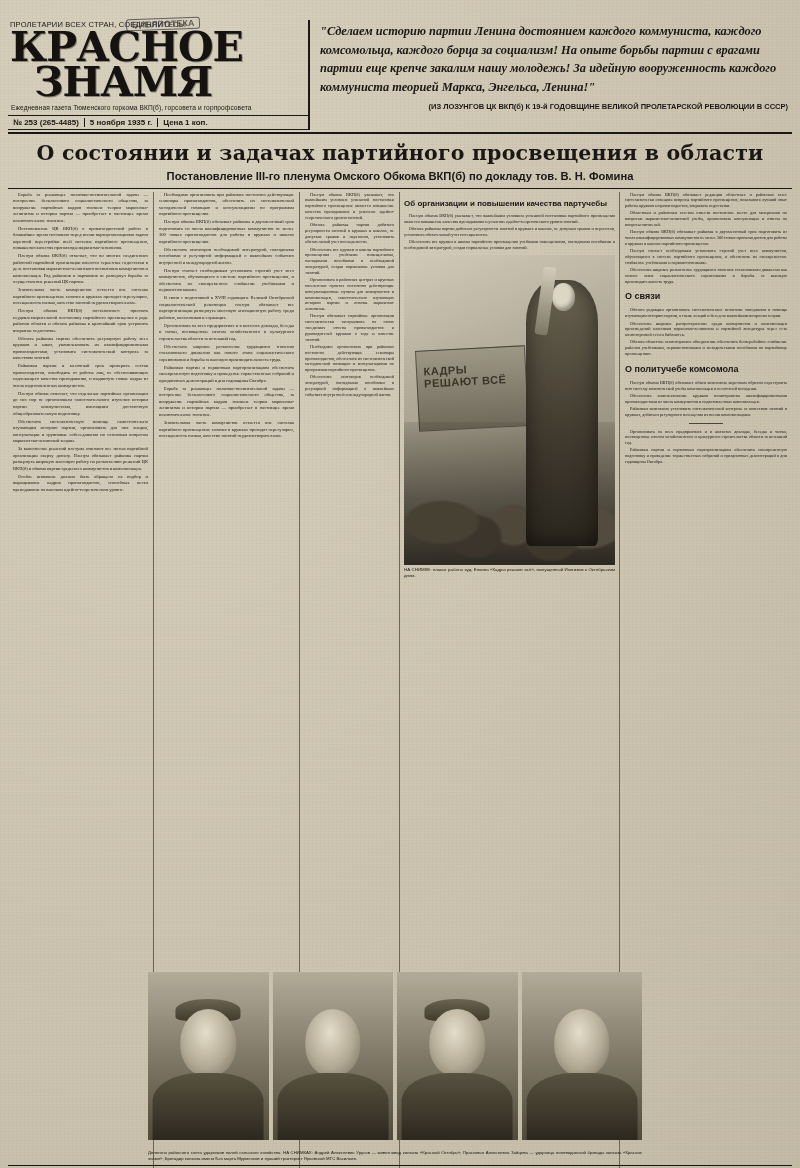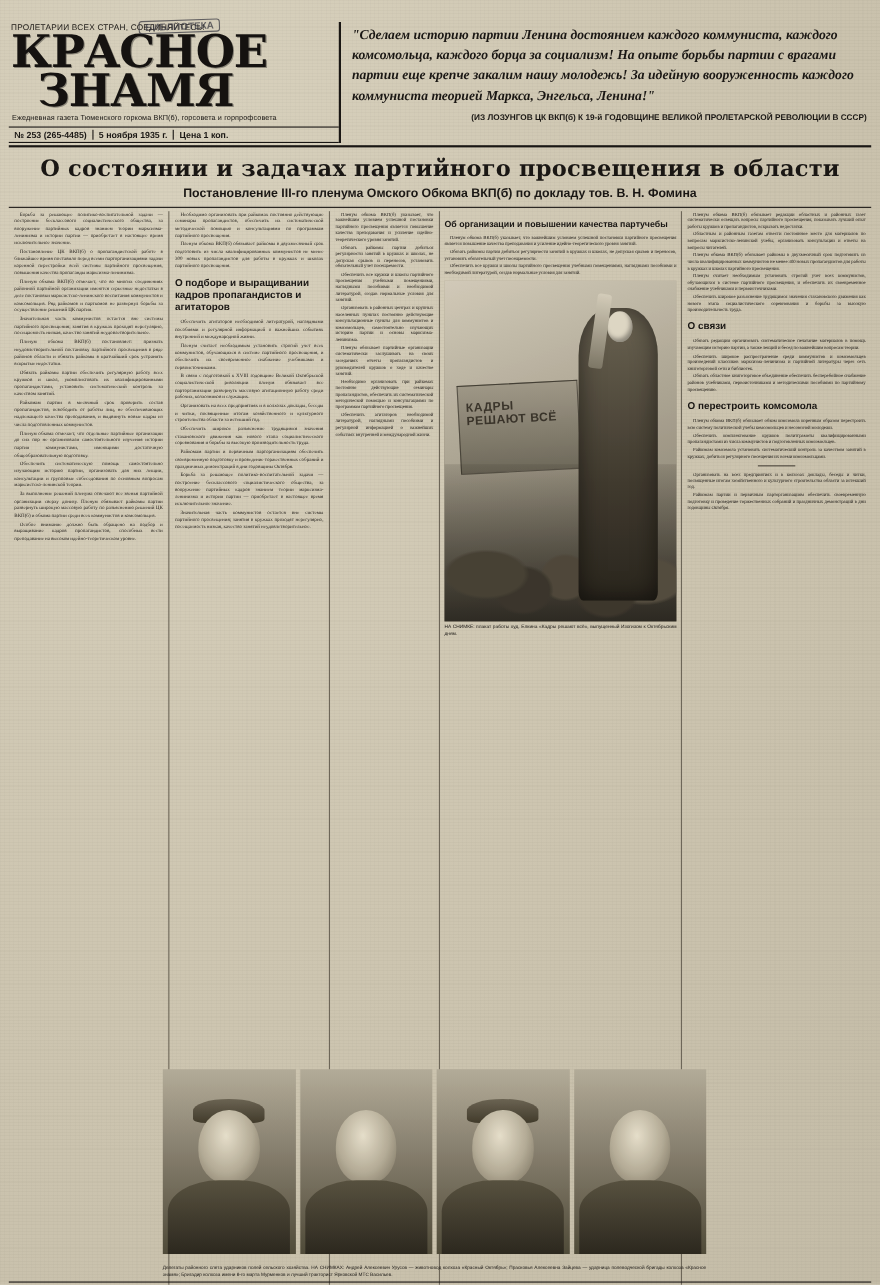--- a/index.html
+++ b/index.html
@@ -346,21 +346,20 @@
         <p>За выполнение решений пленума отвечают все звенья партийной организации сверху донизу. Пленум обязывает райкомы партии развернуть широкую массовую работу по разъяснению решений ЦК ВКП(б) и обкома партии среди всех коммунистов и комсомольцев.</p>
         <p>Особое внимание должно быть обращено на подбор и выращивание кадров пропагандистов, способных вести преподавание на высоком идейно-теоретическом уровне.</p>
       </div>
     </div>
 
     <div class="col c2">
       <div class="body-text">
         <p>Необходимо организовать при райкомах постоянно действующие семинары пропагандистов, обеспечить их систематической методической помощью и консультациями по программам партийного просвещения.</p>
         <p>Пленум обкома ВКП(б) обязывает райкомы в двухмесячный срок подготовить из числа квалифицированных коммунистов не менее 300 новых пропагандистов для работы в кружках и школах партийного просвещения.</p>
       </div>
-      <div class="sec-title">О подборе и выращивании кадров пропагандистов и агитаторов</div>
       <div class="body-text">
         <p>Обеспечить агитаторов необходимой литературой, наглядными пособиями и регулярной информацией о важнейших событиях внутренней и международной жизни.</p>
         <p>Пленум считает необходимым установить строгий учет всех коммунистов, обучающихся в системе партийного просвещения, и обеспечить их своевременное снабжение учебниками и первоисточниками.</p>
         <p>В связи с подготовкой к XVIII годовщине Великой Октябрьской социалистической революции пленум обязывает все парторганизации развернуть массовую агитационную работу среди рабочих, колхозников и служащих.</p>
         <p>Организовать на всех предприятиях и в колхозах доклады, беседы и читки, посвященные итогам хозяйственного и культурного строительства области за истекший год.</p>
         <p>Обеспечить широкое разъяснение трудящимся значения стахановского движения как нового этапа социалистического соревнования и борьбы за высокую производительность труда.</p>
         <p>Райкомам партии и первичным парторганизациям обеспечить своевременную подготовку и проведение торжественных собраний и праздничных демонстраций в дни годовщины Октября.</p>
         <p>Борьба за решающее политико-воспитательной задачи — построение бесклассового социалистического общества, за вооружение партийных кадров знанием теории марксизма-ленинизма и истории партии — приобретает в настоящее время исключительное значение.</p>
         <p>Значительная часть коммунистов остается вне системы партийного просвещения; занятия в кружках проходят нерегулярно, посещаемость низкая, качество занятий неудовлетворительное.</p>
       </div>
@@ -408,21 +407,21 @@
         <p>Обеспечить широкое разъяснение трудящимся значения стахановского движения как нового этапа социалистического соревнования и борьбы за высокую производительность труда.</p>
       </div>
 
       <div class="sec-title">О связи</div>
       <div class="body-text tiny">
         <p>Обязать редакции организовать систематическое печатание материалов в помощь изучающим историю партии, а также лекций и бесед по важнейшим вопросам теории.</p>
         <p>Обеспечить широкое распространение среди коммунистов и комсомольцев произведений классиков марксизма-ленинизма и партийной литературы через сеть книготорговой сети и библиотек.</p>
         <p>Обязать областное книготорговое объединение обеспечить бесперебойное снабжение районов учебниками, первоисточниками и методическими пособиями по партийному просвещению.</p>
       </div>
 
-      <div class="sec-title">О перестроить комсомола</div>
+      <div class="sec-title">О политучебе комсомола</div>
       <div class="body-text tiny">
         <p>Пленум обкома ВКП(б) обязывает обком комсомола коренным образом перестроить всю систему политической учебы комсомольцев и несоюзной молодежи.</p>
         <p>Обеспечить комплектование кружков политграмоты квалифицированными пропагандистами из числа коммунистов и подготовленных комсомольцев.</p>
         <p>Райкомам комсомола установить систематический контроль за качеством занятий в кружках, добиться регулярного посещения их всеми комсомольцами.</p>
         <hr class="rule-s">
         <p>Организовать на всех предприятиях и в колхозах доклады, беседы и читки, посвященные итогам хозяйственного и культурного строительства области за истекший год.</p>
         <p>Райкомам партии и первичным парторганизациям обеспечить своевременную подготовку и проведение торжественных собраний и праздничных демонстраций в дни годовщины Октября.</p>
       </div>
     </div>
   </div>

